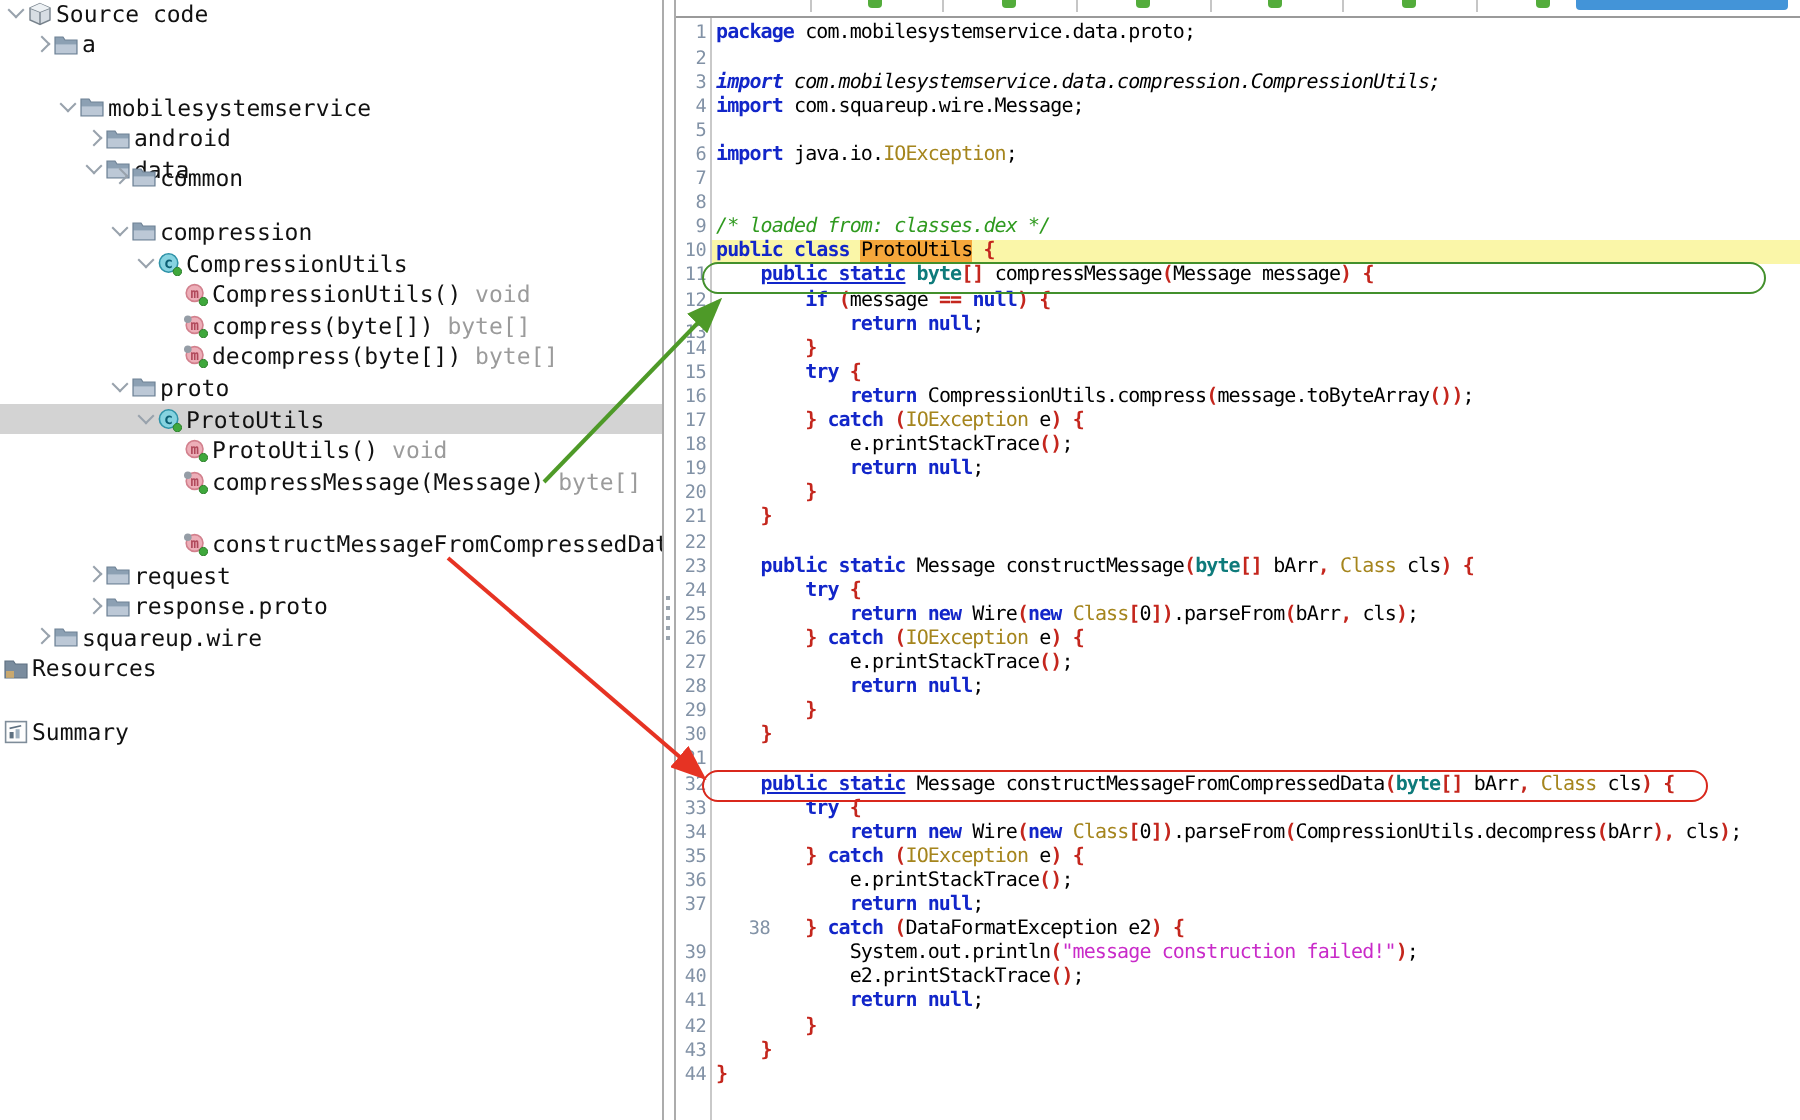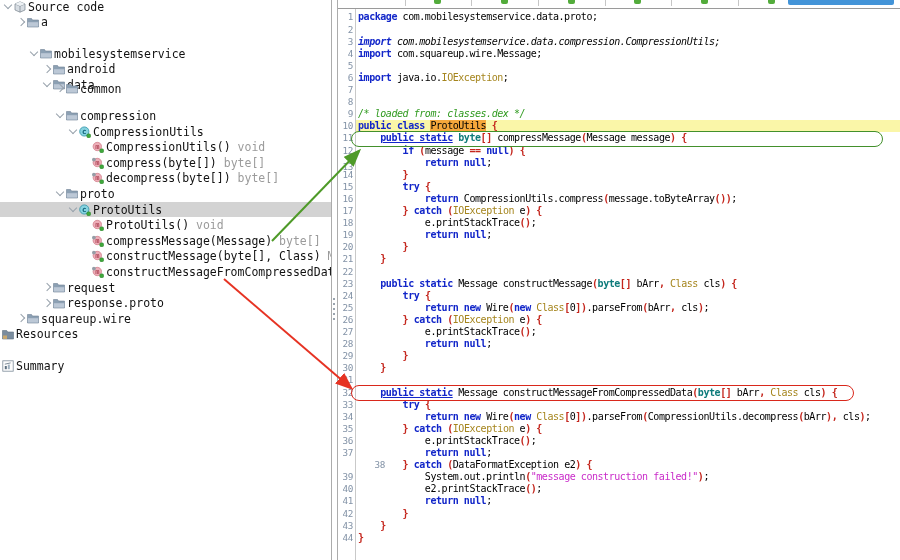--- a/index.html
+++ b/index.html
@@ -128,26 +128,20 @@
             <circle cx="5.3" cy="5.5" r="4.2" fill="#EDAEB8" stroke="#D2808D" stroke-width="0.8"></circle>
             <text x="5.3" y="8" font-size="7" text-anchor="middle" fill="#B0485A" font-family="DejaVu Sans Mono, monospace" font-weight="bold">m</text>
             <circle cx="9.7" cy="9.8" r="2.1" fill="#3FA83C" stroke="#2C7F2A" stroke-width="0.5"></circle>
           </svg></span><span class="tname">ProtoUtils()</span><span class="ttype"> void</span></div>
       <div class="trow" style="top: 233px;"><span class="ind" style="width: 78px;"></span><span class="chev none"></span><span class="tic"><svg width="12" height="12" viewBox="0 0 12 12">
             <circle cx="5.3" cy="5.5" r="4.2" fill="#EDAEB8" stroke="#D2808D" stroke-width="0.8"></circle>
             <text x="5.3" y="8" font-size="7" text-anchor="middle" fill="#B0485A" font-family="DejaVu Sans Mono, monospace" font-weight="bold">m</text>
             <circle cx="1.9" cy="2.6" r="1.9" fill="#959DA6"></circle>
             <circle cx="9.7" cy="9.8" r="2.1" fill="#3FA83C" stroke="#2C7F2A" stroke-width="0.5"></circle>
           </svg></span><span class="tname">compressMessage(Message)</span><span class="ttype"> byte[]</span></div>
-      <div class="trow" style="top: 248.6px;"><span class="ind" style="width: 78px;"></span><span class="chev none"></span><span class="tic"><svg width="12" height="12" viewBox="0 0 12 12">
-            <circle cx="5.3" cy="5.5" r="4.2" fill="#EDAEB8" stroke="#D2808D" stroke-width="0.8"></circle>
-            <text x="5.3" y="8" font-size="7" text-anchor="middle" fill="#B0485A" font-family="DejaVu Sans Mono, monospace" font-weight="bold">m</text>
-            <circle cx="1.9" cy="2.6" r="1.9" fill="#959DA6"></circle>
-            <circle cx="9.7" cy="9.8" r="2.1" fill="#3FA83C" stroke="#2C7F2A" stroke-width="0.5"></circle>
-          </svg></span><span class="tname">constructMessage(byte[], Class)</span><span class="ttype"> M</span></div>
       <div class="trow" style="top: 264.2px;"><span class="ind" style="width: 78px;"></span><span class="chev none"></span><span class="tic"><svg width="12" height="12" viewBox="0 0 12 12">
             <circle cx="5.3" cy="5.5" r="4.2" fill="#EDAEB8" stroke="#D2808D" stroke-width="0.8"></circle>
             <text x="5.3" y="8" font-size="7" text-anchor="middle" fill="#B0485A" font-family="DejaVu Sans Mono, monospace" font-weight="bold">m</text>
             <circle cx="1.9" cy="2.6" r="1.9" fill="#959DA6"></circle>
             <circle cx="9.7" cy="9.8" r="2.1" fill="#3FA83C" stroke="#2C7F2A" stroke-width="0.5"></circle>
           </svg></span><span class="tname">constructMessageFromCompressedDat</span></div>
       <div class="trow" style="top: 279.8px;"><span class="ind" style="width: 39px;"></span><span class="chev closed"></span><span class="tic"><svg width="12" height="11" viewBox="0 0 12 11">
             <path d="M0.5 1.5 h4 l1 1.5 h6 v7 h-11 z" fill="#8CA0B3" stroke="#6E8295" stroke-width="0.6"></path>
             <rect x="0.9" y="5.2" width="10.2" height="4.4" fill="#BCC8D6"></rect>
           </svg></span><span class="tname">request</span></div>

